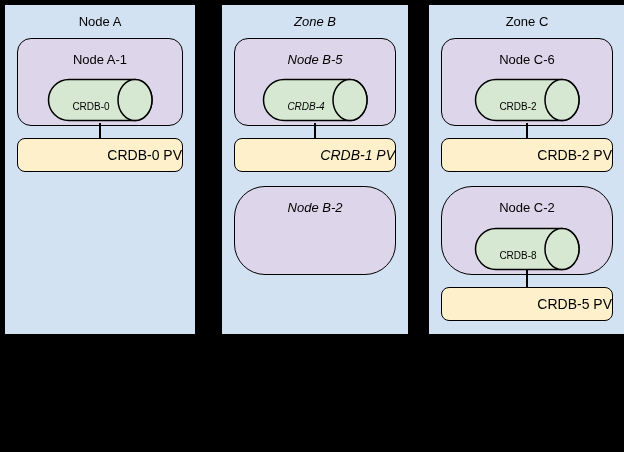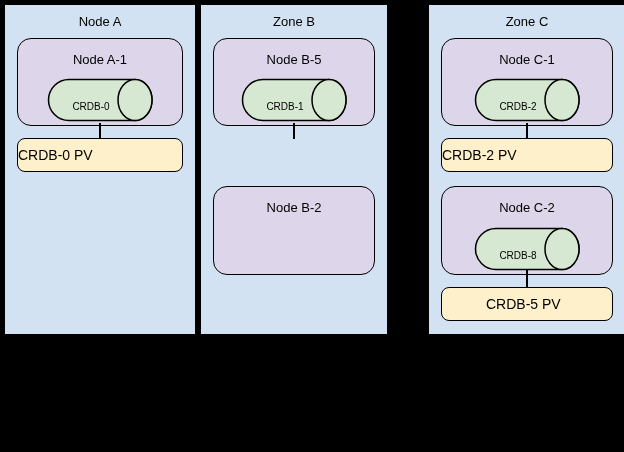--- a/index.html
+++ b/index.html
@@ -18,39 +18,39 @@
   }
   .zone {
     position: absolute;
     top: 3px;
     height: 333px;
     background: var(--zone-fill, #d3e2f2);
     border: 2px solid var(--outline, #000000);
     box-sizing: border-box;
   }
   .zone-a { left: 3px;   width: 194px; }
-  .zone-b { left: 199px; width: 190px; }
+  .zone-b { left: 220px; width: 190px; font-style: italic; }
   .zone-c { left: 427px; width: 200px; } 
   .zone-label {
     position: absolute;
     top: 9px; left: 0; right: 0;
     text-align: center;
     font-size: 13px;
     line-height: 15px;
   }
   .node {
     position: absolute;
     left: 12px; right: 12px;
     background: var(--node-fill, #ddd5e9);
     border: 1.5px solid var(--outline, #000000);
     border-radius: 14px;
     box-sizing: border-box;
   }
   .node-1 { top: 33px;  height: 88px; }
-  .node-2 { top: 181px; height: 89px; }
+  .node-2 { top: 181px; height: 89px; border-radius: 31px; }
   .node-label {
     position: absolute;
     top: 13px; left: 0; right: 0;
     text-align: center;
     font-size: 13px;
     line-height: 15px;
   }
   .cylinder {
     position: absolute;
     left: 50%;
@@ -86,21 +86,21 @@
   .connector-2 { top: 264px; height: 19px; }
   .pv {
     position: absolute;
     left: 12px; right: 12px;
     background: var(--pv-fill, #fdf0cb);
     border: 1.5px solid var(--outline, #000000);
     border-radius: 8px;
     box-sizing: border-box;
     display: flex;
     align-items: center;
-    justify-content: flex-start;
+    justify-content: flex-end;
     font-size: 14px;
   }
   .pv-1 { top: 133px; height: 34px; }
   .pv-2 { top: 282px; height: 34px; padding-left: 44px; }
 </style>
 </head>
 <body>
 
 <div class="canvas">
 
@@ -124,33 +124,36 @@
 
   <div class="zone zone-b">
     <div class="zone-label">Zone B</div>
     <div class="node node-1">
       <div class="node-label">Node B-5</div>
       <div class="cylinder">
         <svg class="cyl-svg" viewBox="0 0 106 44" width="106" height="44" aria-hidden="true">
           <path class="cyl-shape" d="M 88 1.5 L 22 1.5 A 20.5 20.5 0 0 0 22 42.5 L 88 42.5 A 17 20.5 0 0 0 88 1.5 Z"></path>
           <ellipse class="cyl-shape" cx="88" cy="22" rx="17" ry="20.5"></ellipse>
         </svg>
-        <span class="cyl-label">CRDB-1</span>
+        <span class="cyl-label">CRDB-4</span>
       </div>
     </div>
     <div class="connector connector-1"></div>
+    <div class="pv pv-1">
+      <span>CRDB-1 PV</span>
+    </div>
     <div class="node node-2">
       <div class="node-label">Node B-2</div>
     </div>
   </div>
 
   <div class="zone zone-c">
     <div class="zone-label">Zone C</div>
     <div class="node node-1">
-      <div class="node-label">Node C-1</div>
+      <div class="node-label">Node C-6</div>
       <div class="cylinder">
         <svg class="cyl-svg" viewBox="0 0 106 44" width="106" height="44" aria-hidden="true">
           <path class="cyl-shape" d="M 88 1.5 L 22 1.5 A 20.5 20.5 0 0 0 22 42.5 L 88 42.5 A 17 20.5 0 0 0 88 1.5 Z"></path>
           <ellipse class="cyl-shape" cx="88" cy="22" rx="17" ry="20.5"></ellipse>
         </svg>
         <span class="cyl-label">CRDB-2</span>
       </div>
     </div>
     <div class="connector connector-1"></div>
     <div class="pv pv-1">

